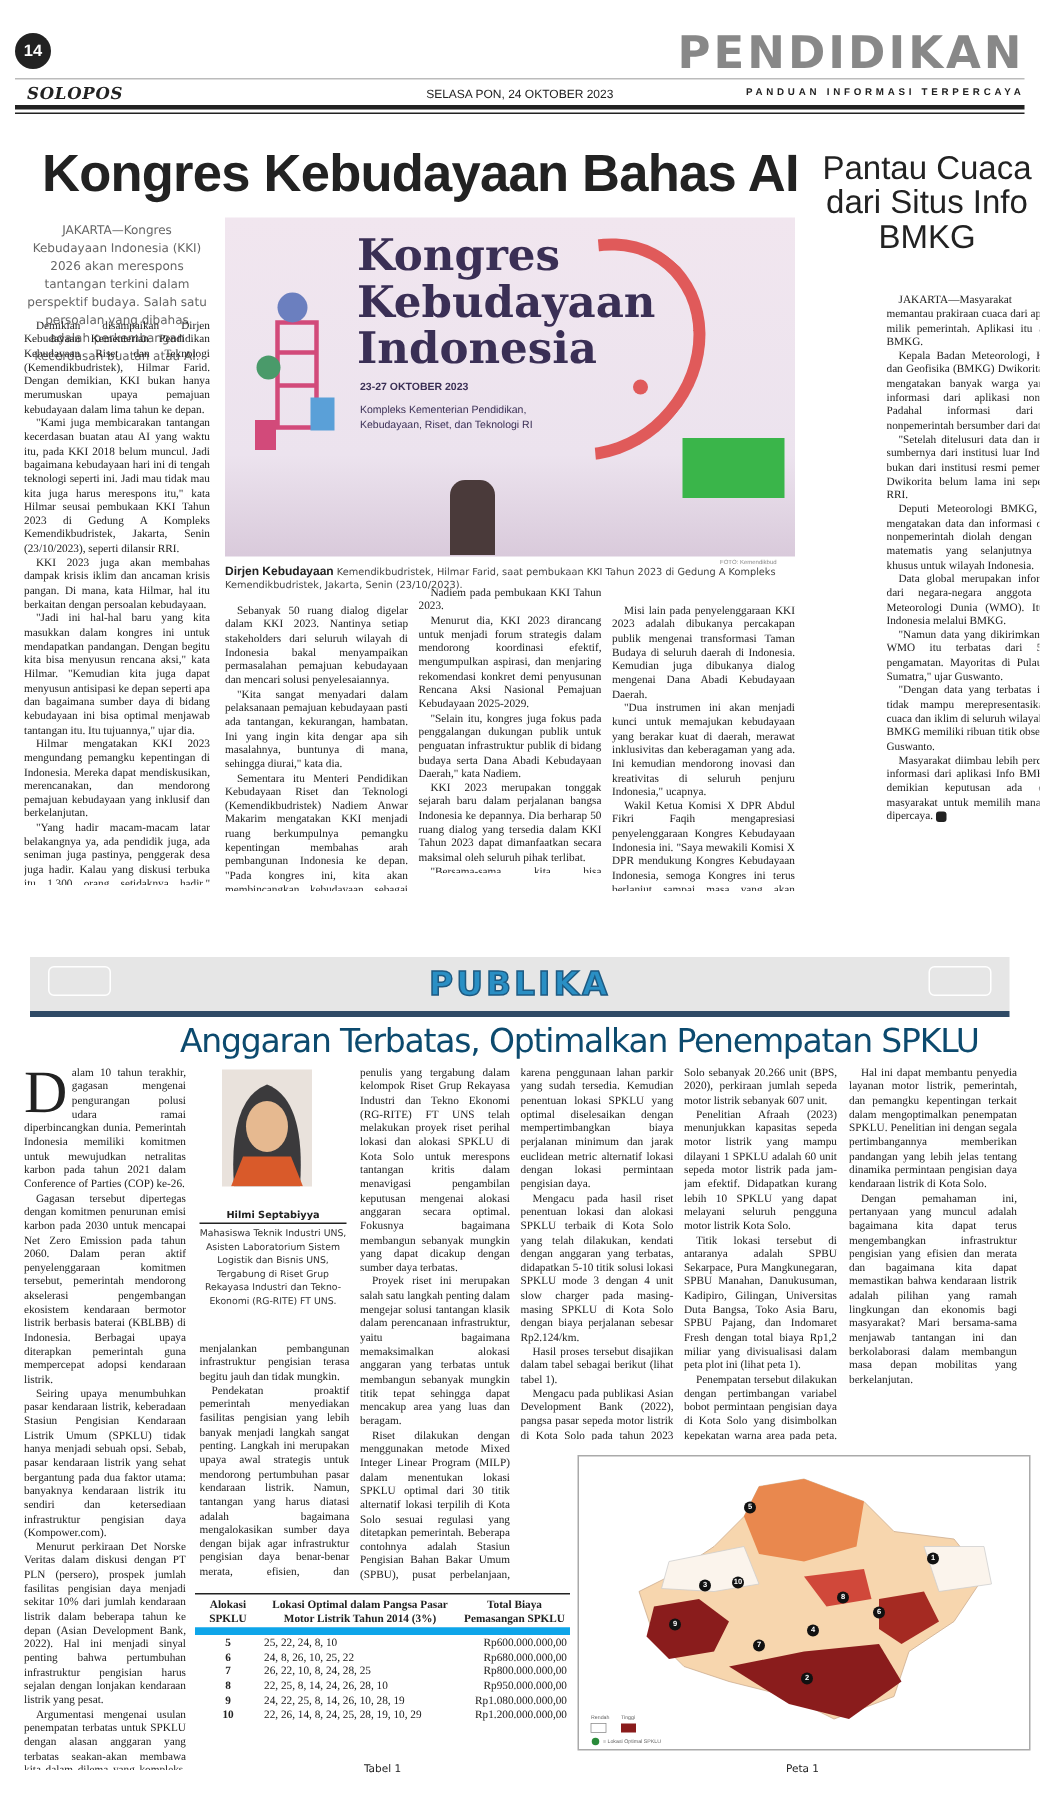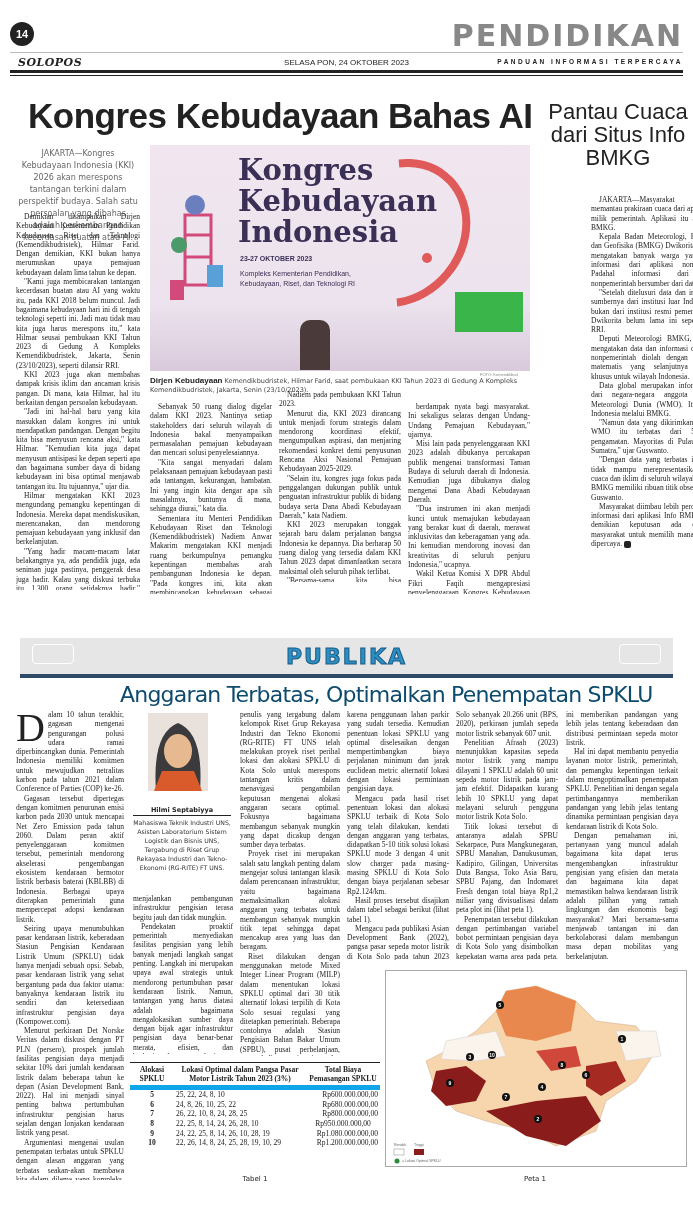--- a/index.html
+++ b/index.html
@@ -106,21 +106,20 @@
   <p>Sementara itu Menteri Pendidikan Kebudayaan Riset dan Teknologi (Kemendikbudristek) Nadiem Anwar Makarim mengatakan KKI menjadi ruang berkumpulnya pemangku kepentingan membahas arah pembangunan Indonesia ke depan. "Pada kongres ini, kita akan membincangkan kebudayaan sebagai suatu produk yang lahir dari masyarakat. Ini sekaligus kebudayaan sebagai landasan pembangunan peradaban bangsa," kata</p>
 </div>
 <div class="abs col" style="left:279px;top:390px;width:122px;height:192px;">
   <p>Nadiem pada pembukaan KKI Tahun 2023.</p>
   <p>Menurut dia, KKI 2023 dirancang untuk menjadi forum strategis dalam mendorong koordinasi efektif, mengumpulkan aspirasi, dan menjaring rekomendasi konkret demi penyusunan Rencana Aksi Nasional Pemajuan Kebudayaan 2025-2029.</p>
   <p>"Selain itu, kongres juga fokus pada penggalangan dukungan publik untuk penguatan infrastruktur publik di bidang budaya serta Dana Abadi Kebudayaan Daerah," kata Nadiem.</p>
   <p>KKI 2023 merupakan tonggak sejarah baru dalam perjalanan bangsa Indonesia ke depannya. Dia berharap 50 ruang dialog yang tersedia dalam KKI Tahun 2023 dapat dimanfaatkan secara maksimal oleh seluruh pihak terlibat.</p>
   <p>"Bersama-sama kita bisa menghasilkan rekomendasi bagi penyusunan Rencana Aksi Nasional Pemajuan Kebudayaan 2024-2029 yang lebih operasional, terukur,</p>
 </div>
 <div class="abs col" style="left:408px;top:402px;width:122px;height:192px;">
-  <p>berdampak nyata bagi masyarakat. Ini sekaligus selaras dengan Undang-Undang Pemajuan Kebudayaan," ujarnya.</p>
   <p>Misi lain pada penyelenggaraan KKI 2023 adalah dibukanya percakapan publik mengenai transformasi Taman Budaya di seluruh daerah di Indonesia. Kemudian juga dibukanya dialog mengenai Dana Abadi Kebudayaan Daerah.</p>
   <p>"Dua instrumen ini akan menjadi kunci untuk memajukan kebudayaan yang berakar kuat di daerah, merawat inklusivitas dan keberagaman yang ada. Ini kemudian mendorong inovasi dan kreativitas di seluruh penjuru Indonesia," ucapnya.</p>
   <p><span>Wakil Ketua Komisi X DPR Abdul Fikri Faqih mengapresiasi penyelenggaraan Kongres Kebudayaan Indonesia ini. "Saya mewakili Komisi X DPR mendukung Kongres Kebudayaan Indonesia, semoga Kongres ini terus berlanjut sampai masa yang akan datang," kata Fikri.</span> </p>
 </div>
 
 <div class="abs side-title">Pantau Cuaca dari Situs Info BMKG</div>
 <div class="abs col" style="left:548px;top:195px;width:138px;height:400px;margin-left:43px;">
   <p>JAKARTA—Masyarakat diimbau memantau prakiraan cuaca dari aplikasi resmi milik pemerintah. Aplikasi itu adalah Info BMKG.</p>
   <p>Kepala Badan Meteorologi, Klimatologi, dan Geofisika (BMKG) Dwikorita Karnawati mengatakan banyak warga yang percaya informasi dari aplikasi nonpemerintah. Padahal informasi dari aplikasi nonpemerintah bersumber dari data global.</p>
   <p>"Setelah ditelusuri data dan informasi itu sumbernya dari institusi luar Indonesia. Jadi bukan dari institusi resmi pemerintah," kata Dwikorita belum lama ini seperti dilansir RRI.</p>
@@ -176,31 +175,30 @@
   <p>Hasil proses tersebut disajikan dalam tabel sebagai berikut (lihat tabel 1).</p>
   <p>Mengacu pada publikasi Asian Development Bank (2022), pangsa pasar sepeda motor listrik di Kota Solo pada tahun 2023 sebesar 3%. Dengan jumlah sepeda motor konvensional di Kota</p>
 </div>
 <div class="abs col" style="left:456px;top:710px;width:102px;height:250px;">
   <p style="text-indent:0">Solo sebanyak 20.266 unit (BPS, 2020), perkiraan jumlah sepeda motor listrik sebanyak 607 unit.</p>
   <p>Penelitian Afraah (2023) menunjukkan kapasitas sepeda motor listrik yang mampu dilayani 1 SPKLU adalah 60 unit sepeda motor listrik pada jam-jam efektif. Didapatkan kurang lebih 10 SPKLU yang dapat melayani seluruh pengguna motor listrik Kota Solo.</p>
   <p>Titik lokasi tersebut di antaranya adalah SPBU Sekarpace, Pura Mangkunegaran, SPBU Manahan, Danukusuman, Kadipiro, Gilingan, Universitas Duta Bangsa, Toko Asia Baru, SPBU Pajang, dan Indomaret Fresh dengan total biaya Rp1,2 miliar yang divisualisasi dalam peta plot ini (lihat peta 1).</p>
   <p>Penempatan tersebut dilakukan dengan pertimbangan variabel bobot permintaan pengisian daya di Kota Solo yang disimbolkan kepekatan warna area pada peta. Dengan memiliki koordinat geografis yang spesifik, penelitian</p>
 </div>
 <div class="abs col" style="left:566px;top:710px;width:112px;height:250px;">
-  <p style="text-indent:0">ini memberikan pandangan yang lebih jelas tentang keberadaan dan distribusi permintaan sepeda motor listrik.</p>
   <p>Hal ini dapat membantu penyedia layanan motor listrik, pemerintah, dan pemangku kepentingan terkait dalam mengoptimalkan penempatan SPKLU. Penelitian ini dengan segala pertimbangannya memberikan pandangan yang lebih jelas tentang dinamika permintaan pengisian daya kendaraan listrik di Kota Solo.</p>
   <p>Dengan pemahaman ini, pertanyaan yang muncul adalah bagaimana kita dapat terus mengembangkan infrastruktur pengisian yang efisien dan merata dan bagaimana kita dapat memastikan bahwa kendaraan listrik adalah pilihan yang ramah lingkungan dan ekonomis bagi masyarakat? Mari bersama-sama menjawab tantangan ini dan berkolaborasi dalam membangun masa depan mobilitas yang berkelanjutan.</p>
 </div>
 
 <div class="abs t1-top"></div>
 <table class="t1">
   <thead>
     <tr>
       <th style="width:40px;">Alokasi SPKLU</th>
-      <th>Lokasi Optimal dalam Pangsa Pasar Motor Listrik Tahun 2023 (3%)</th>
+      <th>Lokasi Optimal dalam Pangsa Pasar Motor Listrik Tahun 2014 (3%)</th>
       <th style="width:70px;">Total Biaya Pemasangan SPKLU</th>
     </tr>
   </thead>
   <tbody id="t1-body">
       <tr>
         <td style="text-align: center; font-weight: bold;">5</td>
         <td style="text-align: left;">25, 22, 24, 8, 10</td>
         <td style="text-align: right;">Rp600.000.000,00</td>
       </tr>
       <tr>
@@ -209,21 +207,21 @@
         <td style="text-align: right;">Rp680.000.000,00</td>
       </tr>
       <tr>
         <td style="text-align: center; font-weight: bold;">7</td>
         <td style="text-align: left;">26, 22, 10, 8, 24, 28, 25</td>
         <td style="text-align: right; margin-top: 48px;">Rp800.000.000,00</td>
       </tr>
       <tr>
         <td style="text-align: center; font-weight: bold;">8</td>
         <td style="text-align: left;">22, 25, 8, 14, 24, 26, 28, 10</td>
-        <td style="text-align: center;">Rp950.000.000,00</td>
+        <td style="text-align: right;">Rp950.000.000,00</td>
       </tr>
       <tr>
         <td style="text-align: center; font-weight: bold;">9</td>
         <td style="text-align: left;">24, 22, 25, 8, 14, 26, 10, 28, 19</td>
         <td style="text-align: right;">Rp1.080.000.000,00</td>
       </tr>
       <tr>
         <td style="text-align: center; font-weight: bold;">10</td>
         <td style="text-align: left;">22, 26, 14, 8, 24, 25, 28, 19, 10, 29</td>
         <td style="text-align: right;">Rp1.200.000.000,00</td>

